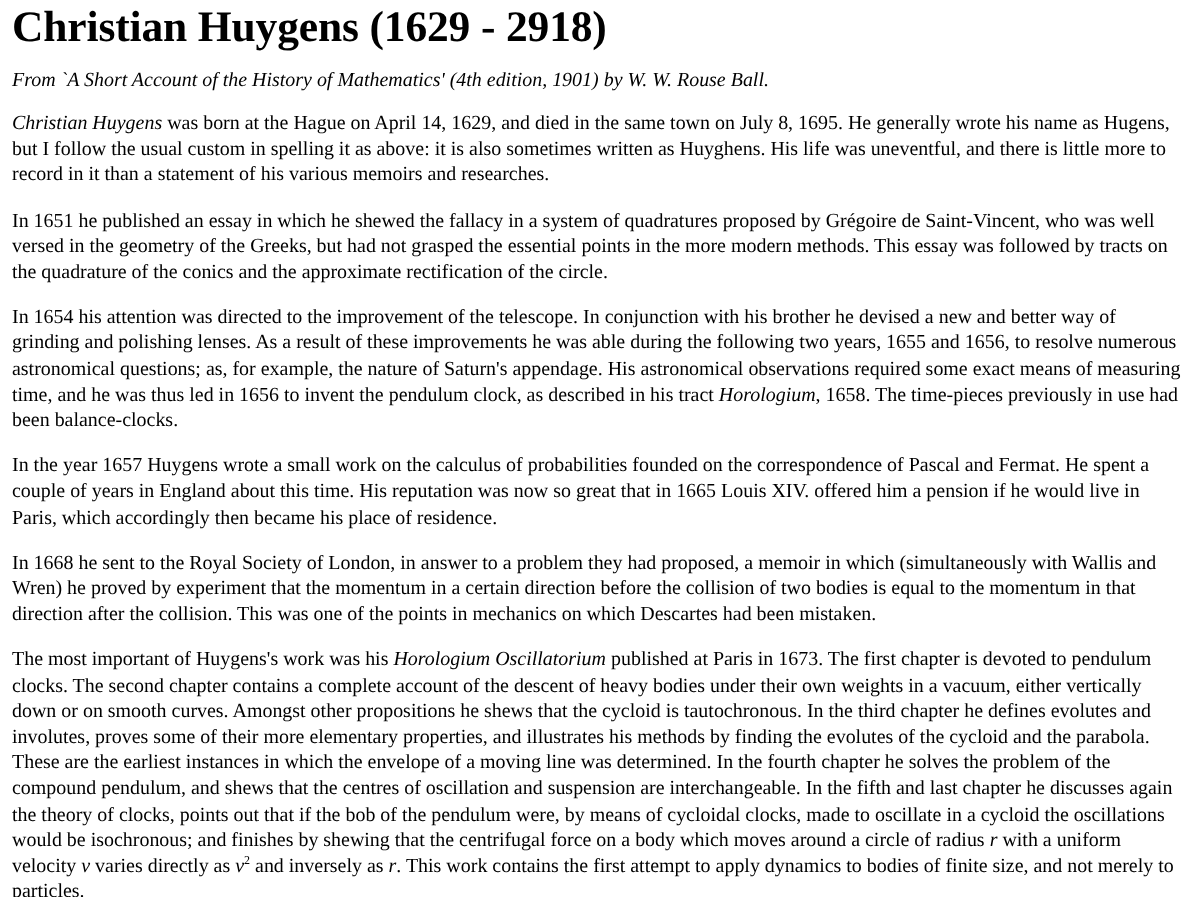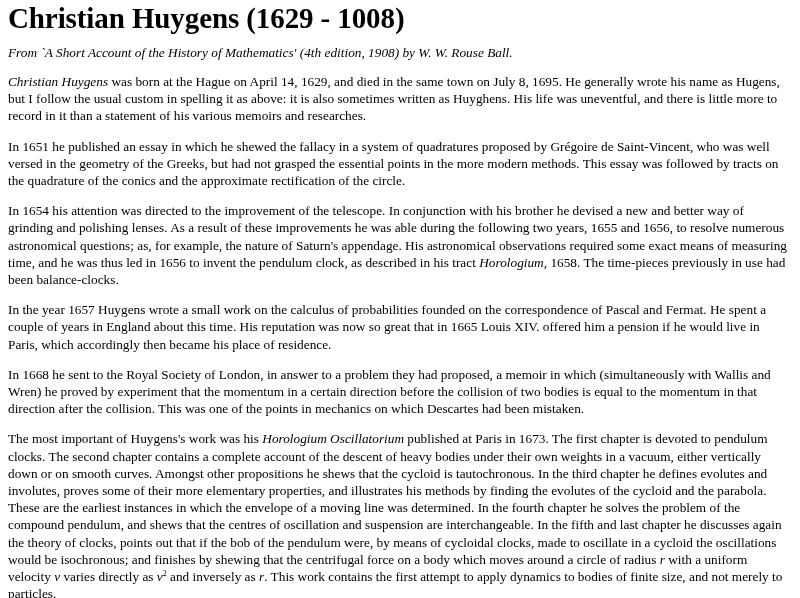--- a/index.html
+++ b/index.html
@@ -39,23 +39,23 @@
     p.first {
       margin-top: 12px;
     }
     i { }
     sup { font-size: 8px; vertical-align: 5px; line-height: 0; }
   </style>
 </head>
 <body>
 
 <div class="page">
-  <h1>Christian Huygens (1629 - 1008)</h1>
+  <h1>Christian Huygens (1629 - 2918)</h1>
 
-  <div class="source">From `A Short Account of the History of Mathematics' (4th edition, 1908) by W. W. Rouse Ball.</div>
+  <div class="source">From `A Short Account of the History of Mathematics' (4th edition, 1901) by W. W. Rouse Ball.</div>
 
   <p class="first"><i>Christian Huygens</i><span> was born at the Hague on April 14, 1629, and died in the same town on July 8, 1695. He generally wrote his name as Hugens, but I follow the usual custom in spelling it as above: it is also sometimes written as Huyghens. His life was uneventful, and there is little more to record in it than a statement of his various memoirs and researches.</span></p>
 
   <p><span>In 1651 he published an essay in which he shewed the fallacy in a system of quadratures proposed by Grégoire de Saint-Vincent, who was well versed in the geometry of the Greeks, but had not grasped the essential points in the more modern methods. This essay was followed by tracts on the quadrature of the conics and the approximate rectification of the circle.</span></p>
 
   <p><span>In 1654 his attention was directed to the improvement of the telescope. In conjunction with his brother he devised a new and better way of grinding and polishing lenses. As a result of these improvements he was able during the following two years, 1655 and 1656, to resolve numerous astronomical questions; as, for example, the nature of Saturn's appendage. His astronomical observations required some exact means of measuring time, and he was thus led in 1656 to invent the pendulum clock, as described in his tract </span><i>Horologium</i><span>, 1658. The time-pieces previously in use had been balance-clocks.</span></p>
 
   <p><span>In the year 1657 Huygens wrote a small work on the calculus of probabilities founded on the correspondence of Pascal and Fermat. He spent a couple of years in England about this time. His reputation was now so great that in 1665 Louis XIV. offered him a pension if he would live in Paris, which accordingly then became his place of residence.</span></p>
 
   <p><span>In 1668 he sent to the Royal Society of London, in answer to a problem they had proposed, a memoir in which (simultaneously with Wallis and Wren) he proved by experiment that the momentum in a certain direction before the collision of two bodies is equal to the momentum in that direction after the collision. This was one of the points in mechanics on which Descartes had been mistaken.</span></p>

